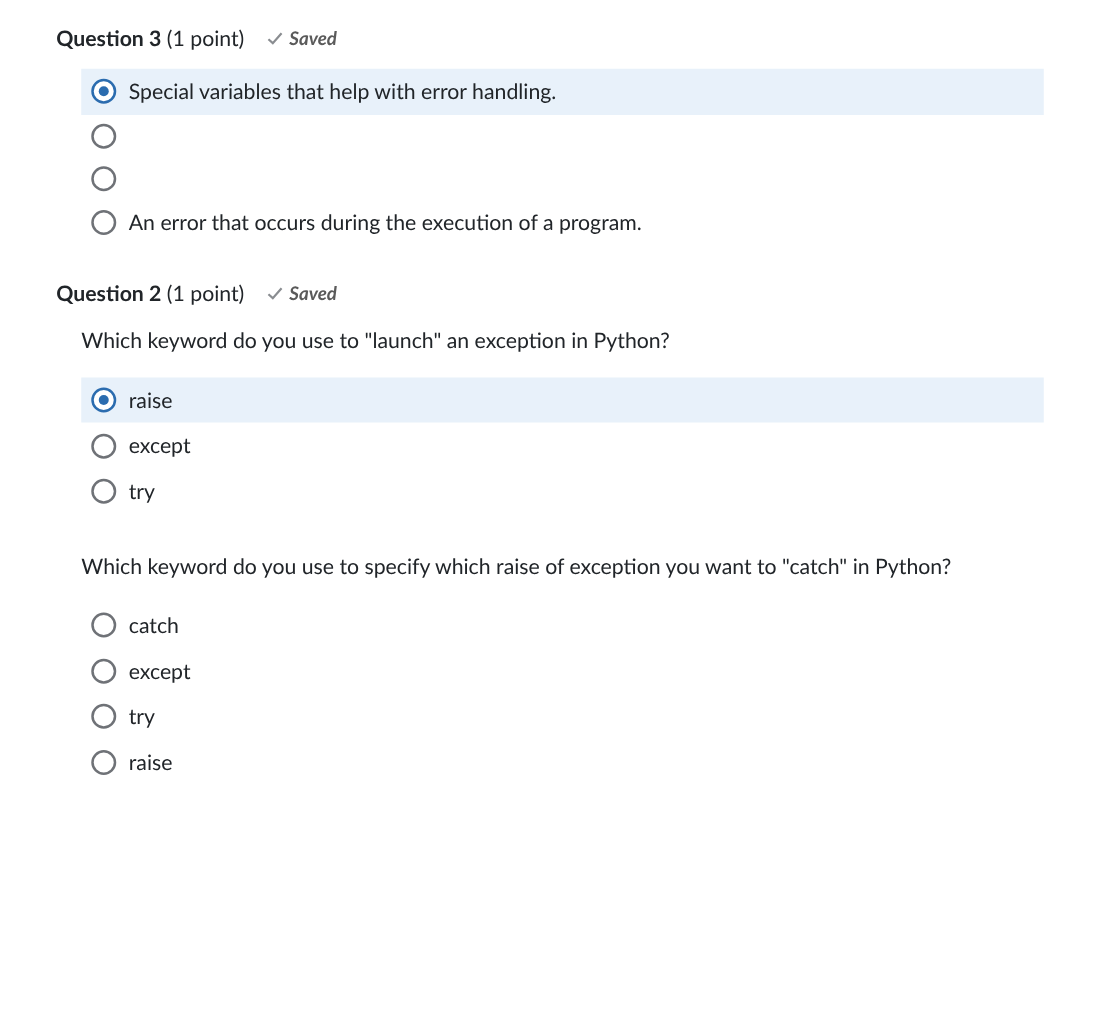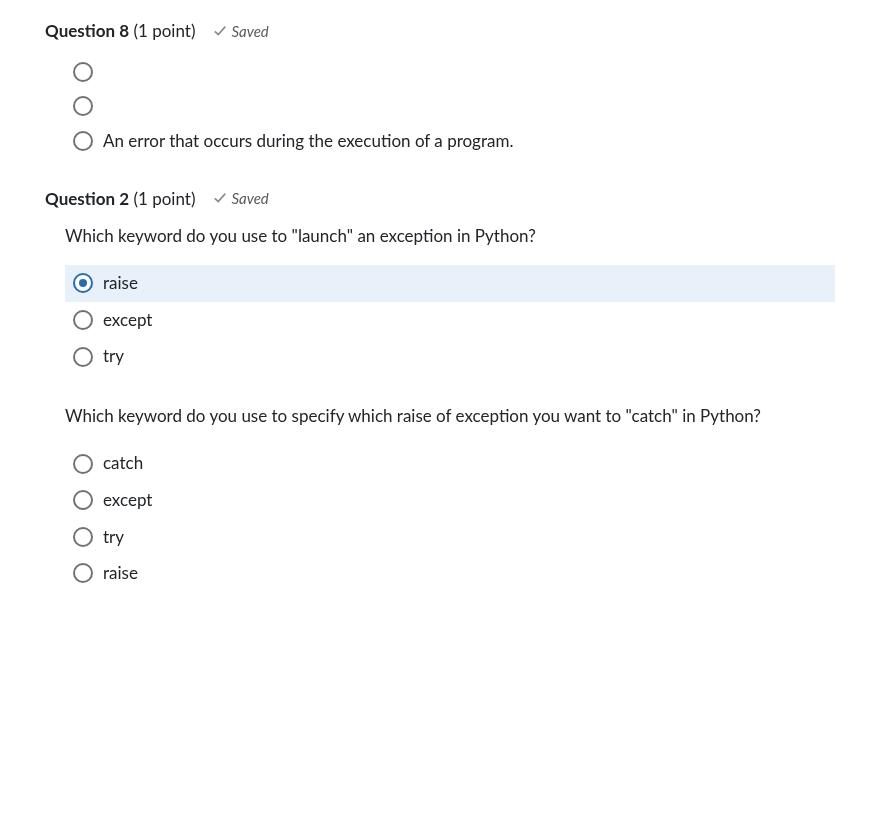--- a/index.html
+++ b/index.html
@@ -14,21 +14,21 @@
   }
   .question-block { margin-bottom: 28px; }
   .question-header {
     display: flex;
     align-items: center;
     gap: 6px;
     margin-bottom: 14px;
   }
   .q-title { font-weight: 700; }
   .q-points { font-weight: 400; }
-  .saved-badge { display: inline-flex; align-items: center; margin-left: 12px; gap: 4px; }
+  .saved-badge { display: inline-flex; align-items: center; margin-left: 12px; gap: 4px; font-weight: bold; }
   .saved-check svg { width: 14px; height: 14px; display: block; }
   .saved-text { font-style: italic; color: #5a5a5a; font-size: 15px; }
   .q-prompt { margin: 0 0 16px 20px; line-height: 1.55; }
   .options { margin-left: 20px; }
   .option {
     display: flex;
     align-items: center;
     gap: 10px;
     padding: 6px 8px;
     min-height: 34px;
@@ -50,31 +50,37 @@
   }
   .option.selected .radio-dot { display: block; }
   .option-label { line-height: 1.45; }
 </style>
 </head>
 <body>
 
 <div id="quiz">
     <div class="question-block">
       <div class="question-header">
-        <span><span class="q-title">Question 8</span> <span class="q-points">(1 point)</span></span>
+        <span><span class="q-title">Question 3</span> <span class="q-points">(1 point)</span></span>
         <span class="saved-badge">
           <span class="saved-check">
             <svg viewBox="0 0 16 16">
               <path d="M2 8.5 L6 12 L14 3" fill="none" stroke="#8a8d91" stroke-width="2"></path>
             </svg>
           </span>
           <span class="saved-text">Saved</span>
         </span>
       </div>
       <div class="options">
+        <div class="option selected">
+          <span class="radio">
+            <span class="radio-dot"></span>
+          </span>
+          <span class="option-label">Special variables that help with error handling.</span>
+        </div>
         <div class="option">
           <span class="radio"></span>
         </div>
         <div class="option">
           <span class="radio"></span>
         </div>
         <div class="option">
           <span class="radio"></span>
           <span class="option-label">An error that occurs during the execution of a program.</span>
         </div>

